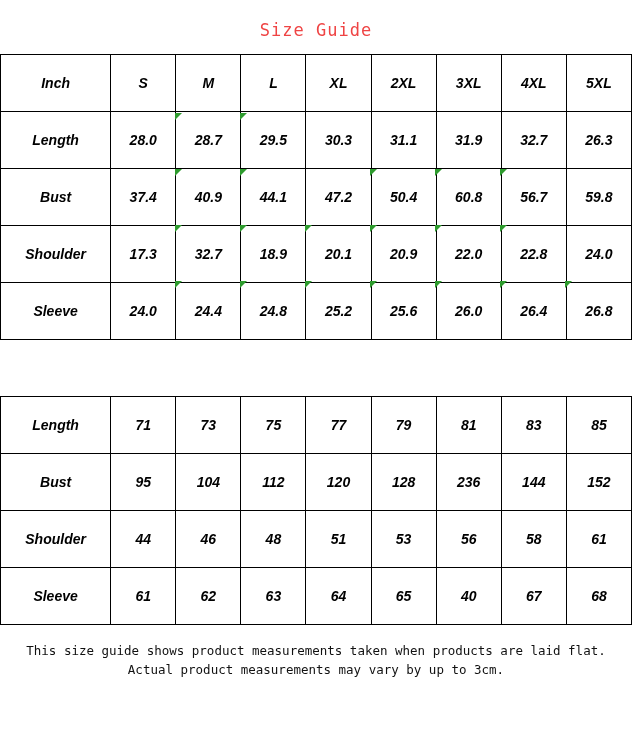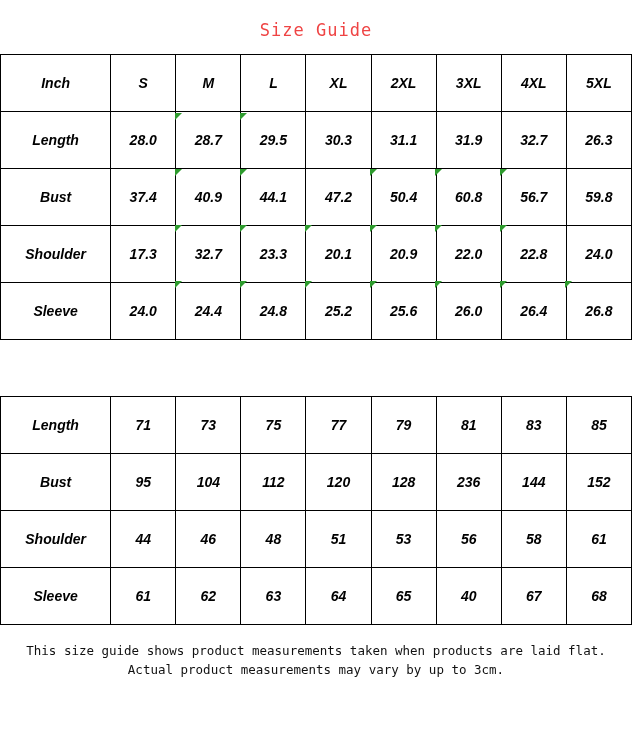--- a/index.html
+++ b/index.html
@@ -131,21 +131,21 @@
         <td class="value">47.2</td>
         <td class="value">50.4</td>
         <td class="value">60.8</td>
         <td class="value">56.7</td>
         <td class="value">59.8</td>
       </tr>
       <tr>
         <td class="unit-label">Shoulder</td>
         <td class="value">17.3</td>
         <td class="value">32.7</td>
-        <td class="value">23.3</td>
+        <td class="value">18.9</td>
         <td class="value">20.1</td>
         <td class="value">20.9</td>
         <td class="value">22.0</td>
         <td class="value">22.8</td>
         <td class="value">24.0</td>
       </tr>
       <tr>
         <td class="unit-label">Sleeve</td>
         <td class="value">24.0</td>
         <td class="value">24.4</td>

